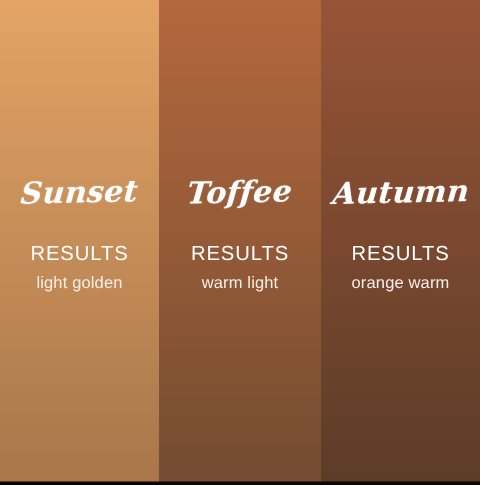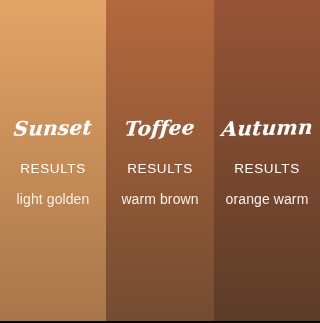--- a/index.html
+++ b/index.html
@@ -76,24 +76,24 @@
     letter-spacing: 0.6px;
     margin-top: 24px;
     text-align: left;
     white-space: nowrap;
   }
 
   .results-value {
     color: #f7efe8;
     font-family: "Liberation Sans", sans-serif;
     font-weight: 400;
-    font-size: 14px;
+    font-size: 11px;
     line-height: 15px;
     letter-spacing: 0.1px;
-    margin-top: 16px;
+    margin-top: 6px;
     text-align: center;
     white-space: nowrap;
   }
 
   .bottom-bar {
     width: 320px;
     height: 2px;
     background: #0a0806;
   }
 </style>
@@ -109,21 +109,21 @@
         <div class="script-name">Sunset</div>
         <div class="results-label">RESULTS</div>
         <div class="results-value">light golden</div>
       </div>
     </div>
 
     <div class="panel panel-2" style="background: linear-gradient(rgb(180, 104, 61) 0%, rgb(116, 76, 49) 100%);">
       <div class="panel-inner">
         <div class="script-name">Toffee</div>
         <div class="results-label">RESULTS</div>
-        <div class="results-value">warm brown</div>
+        <div class="results-value">warm light</div>
       </div>
     </div>
 
     <div class="panel panel-3" style="background: linear-gradient(rgb(151, 84, 54) 0%, rgb(92, 60, 40) 100%);">
       <div class="panel-inner">
         <div class="script-name">Autumn</div>
         <div class="results-label">RESULTS</div>
         <div class="results-value">orange warm</div>
       </div>
     </div>

